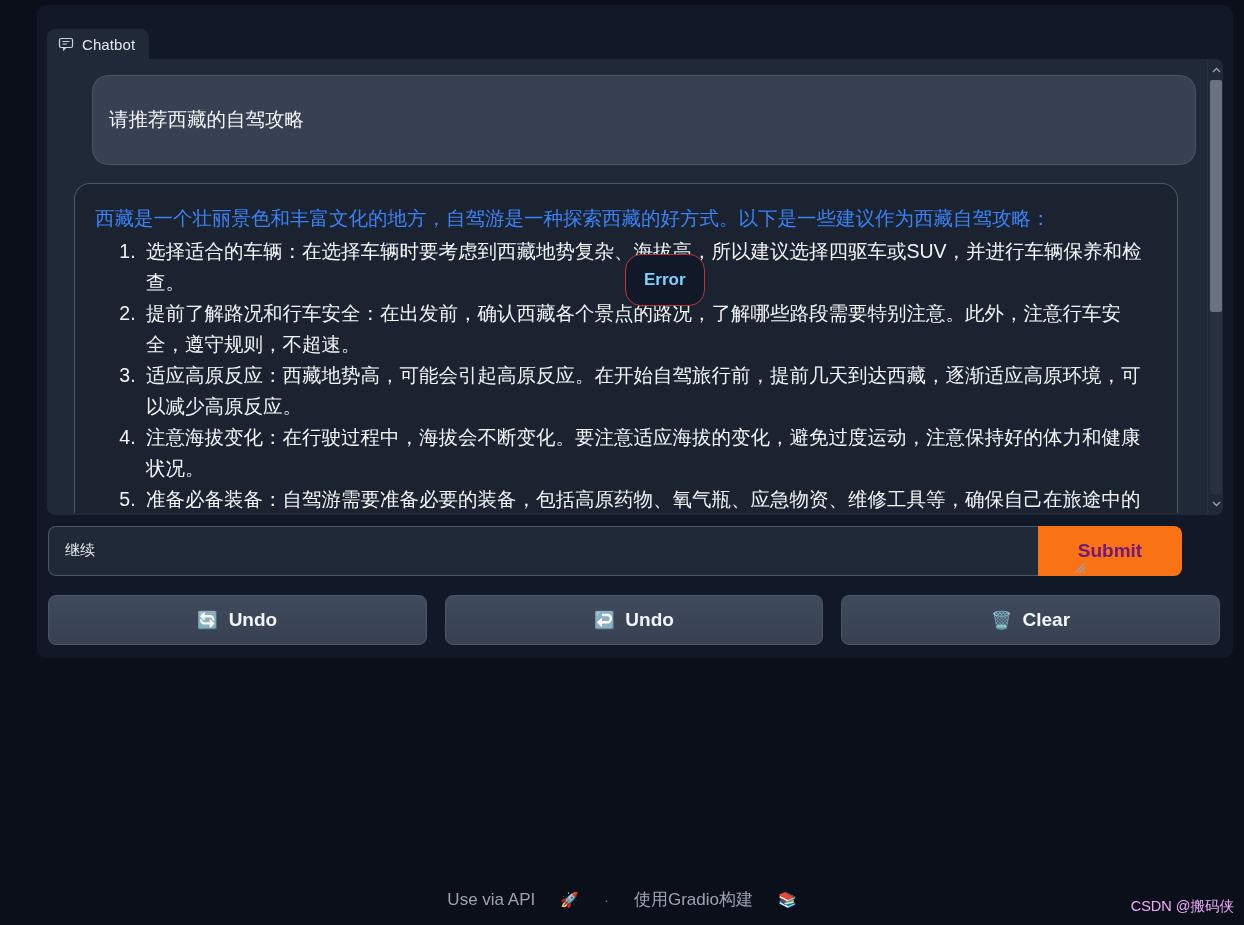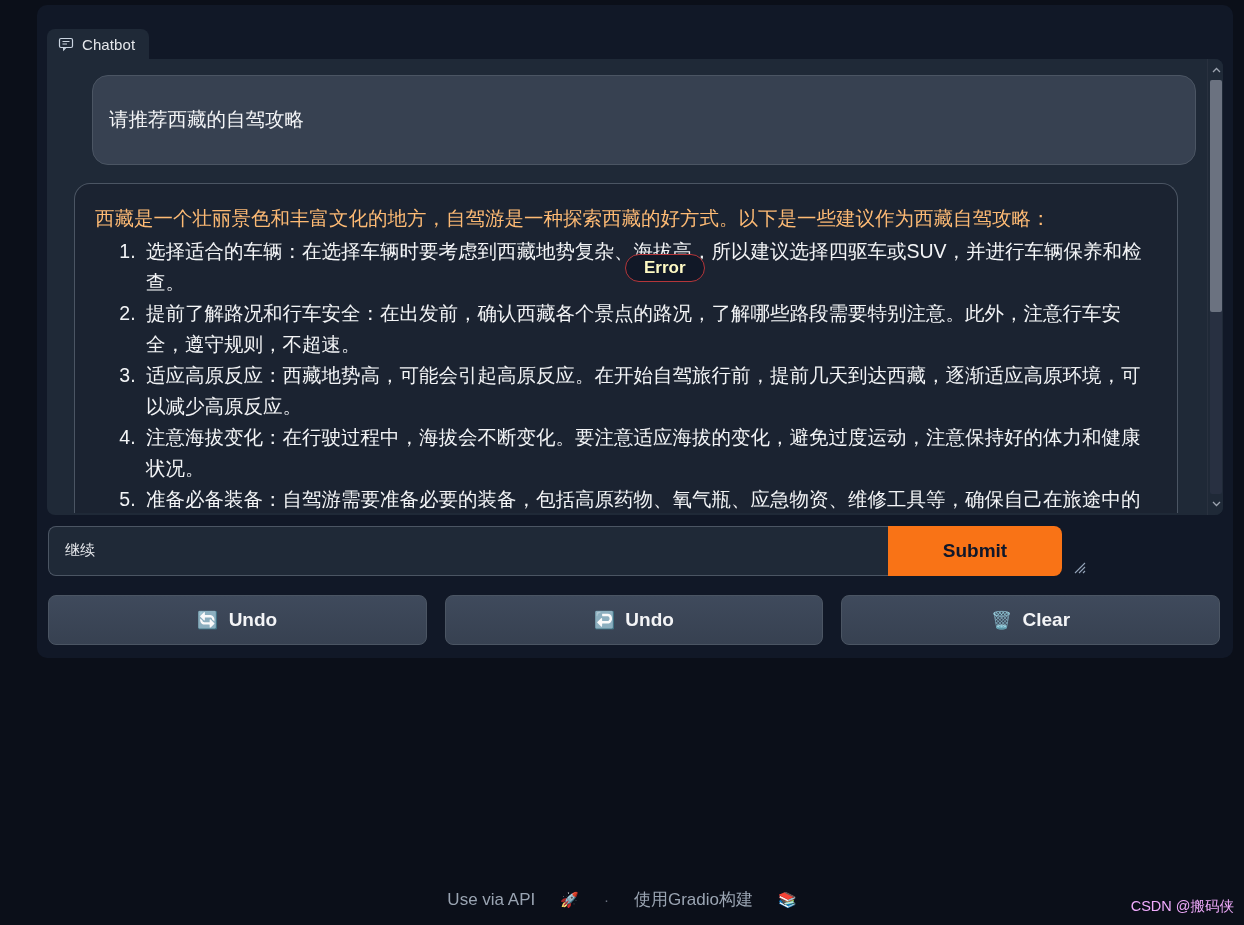--- a/index.html
+++ b/index.html
@@ -73,21 +73,21 @@
   .bubble.bot {
     left: 27px; top: 124px;
     width: 1104px; height: 330px;
     background: #1b2331;
     padding: 19px 20px 0 20px;
     border-bottom: none;
     border-radius: 16px 16px 0 0;
   }
   .bot-para {
     margin: 0 0 2px 0;
-    color: #fdba74;
+    color: #3b82f6;
     font-size: 19.5px;
     line-height: 31px;
   }
   .bot-list {
     margin: 0; padding-left: 38px;
     list-style-type: decimal;
   }
   .bot-list li {
     color: #f3f4f6;
     font-size: 19.5px;
@@ -97,24 +97,24 @@
     margin-left: 8px;
   }
   .bot-list li::marker { color: #f3f4f6; }
   
   .error-badge {
     position: absolute;
     left: 588px; top: 249px;
     background: #111827;
     border: 1.6px solid #b4363a;
     border-radius: 16px;
-    color: #fef9c3;
+    color: #7dd3fc;
     font-size: 17px;
     font-weight: bold;
-    padding: 2px 18px;
+    padding: 14px 18px;
     line-height: 22px;
     z-index: 12;
   }
   
   .scrollbar {
     position: absolute;
     right: 0px; top: 0px;
     width: 16px; height: 456px;
     background: #1f2937;
     border-left: 1px solid #29313f;
@@ -143,45 +143,45 @@
   }
   
   .input-row {
     position: absolute;
     left: 48px; top: 526px;
     width: 1172px; height: 50px;
     display: flex;
   }
   .textbox {
     position: relative;
-    width: 840px; height: 50px;
+    width: 990px; height: 50px;
     background: #1f2937;
     border: 1px solid #4b5563;
     border-right: none;
     border-radius: 8px 0 0 8px;
     color: #e5e7eb;
     font-size: 15px;
     padding: 14px 16px;
     font-family: "Liberation Sans", "DejaVu Sans", sans-serif;
     outline: none;
     resize: none;
     overflow: hidden;
   }
   .resize-grip {
     position: absolute;
     right: 2px; bottom: 1px;
     width: 16px; height: 16px;
     pointer-events: none;
   }
   .submit-btn {
-    width: 174px; height: 50px;
+    width: 144px; height: 50px;
     background: #f97316;
     border: none;
     border-radius: 0 8px 8px 0;
-    color: #0f172a;
+    color: #701a75;
     font-size: 19px;
     font-weight: bold;
     cursor: pointer;
     font-family: "Liberation Sans", "DejaVu Sans", sans-serif;
   }
   
   .action-row {
     position: absolute;
     left: 48px; top: 595px;
     width: 1172px; height: 50px;

